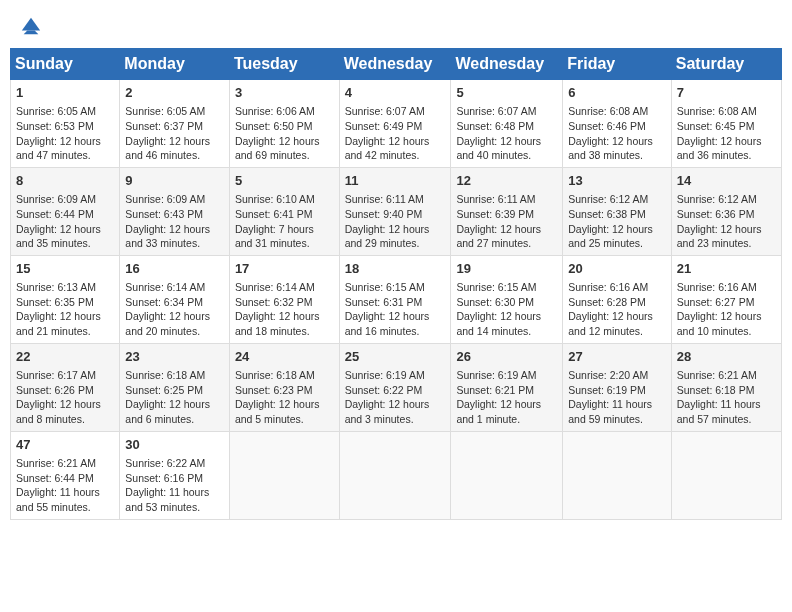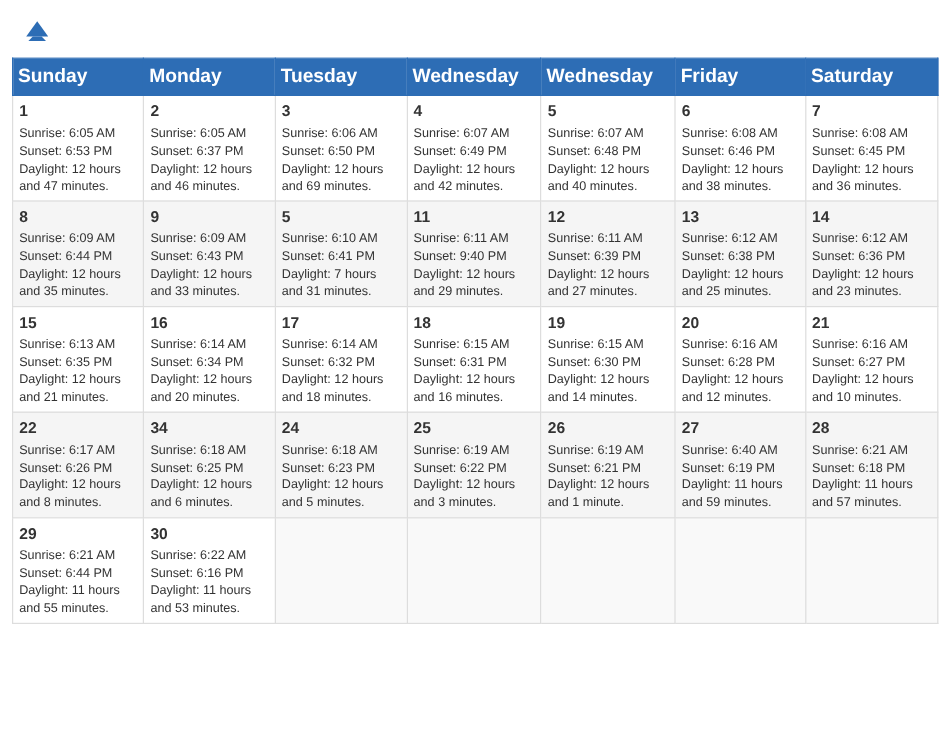--- a/index.html
+++ b/index.html
@@ -257,21 +257,21 @@
       </td>
       </tr>
       <tr>
         <td>
         <span class="day-num">22</span>
         <span>Sunrise: 6:17 AM</span><br>
         <span>Sunset: 6:26 PM</span><br>
         <span>Daylight: 12 hours and 8 minutes.</span>
       </td>
         <td>
-        <span class="day-num">34</span>
+        <span class="day-num">23</span>
         <span>Sunrise: 6:18 AM</span><br>
         <span>Sunset: 6:25 PM</span><br>
         <span>Daylight: 12 hours and 6 minutes.</span>
       </td>
         <td>
         <span class="day-num">24</span>
         <span>Sunrise: 6:18 AM</span><br>
         <span>Sunset: 6:23 PM</span><br>
         <span>Daylight: 12 hours and 5 minutes.</span>
       </td>
@@ -282,34 +282,34 @@
         <span>Daylight: 12 hours and 3 minutes.</span>
       </td>
         <td>
         <span class="day-num">26</span>
         <span>Sunrise: 6:19 AM</span><br>
         <span>Sunset: 6:21 PM</span><br>
         <span>Daylight: 12 hours and 1 minute.</span>
       </td>
         <td>
         <span class="day-num">27</span>
-        <span>Sunrise: 6:40 AM</span><br>
+        <span>Sunrise: 2:20 AM</span><br>
         <span>Sunset: 6:19 PM</span><br>
         <span>Daylight: 11 hours and 59 minutes.</span>
       </td>
         <td>
         <span class="day-num">28</span>
         <span>Sunrise: 6:21 AM</span><br>
         <span>Sunset: 6:18 PM</span><br>
         <span>Daylight: 11 hours and 57 minutes.</span>
       </td>
       </tr>
       <tr>
         <td>
-        <span class="day-num">29</span>
+        <span class="day-num">47</span>
         <span>Sunrise: 6:21 AM</span><br>
         <span>Sunset: 6:44 PM</span><br>
         <span>Daylight: 11 hours and 55 minutes.</span>
       </td>
         <td>
         <span class="day-num">30</span>
         <span>Sunrise: 6:22 AM</span><br>
         <span>Sunset: 6:16 PM</span><br>
         <span>Daylight: 11 hours and 53 minutes.</span>
       </td>

